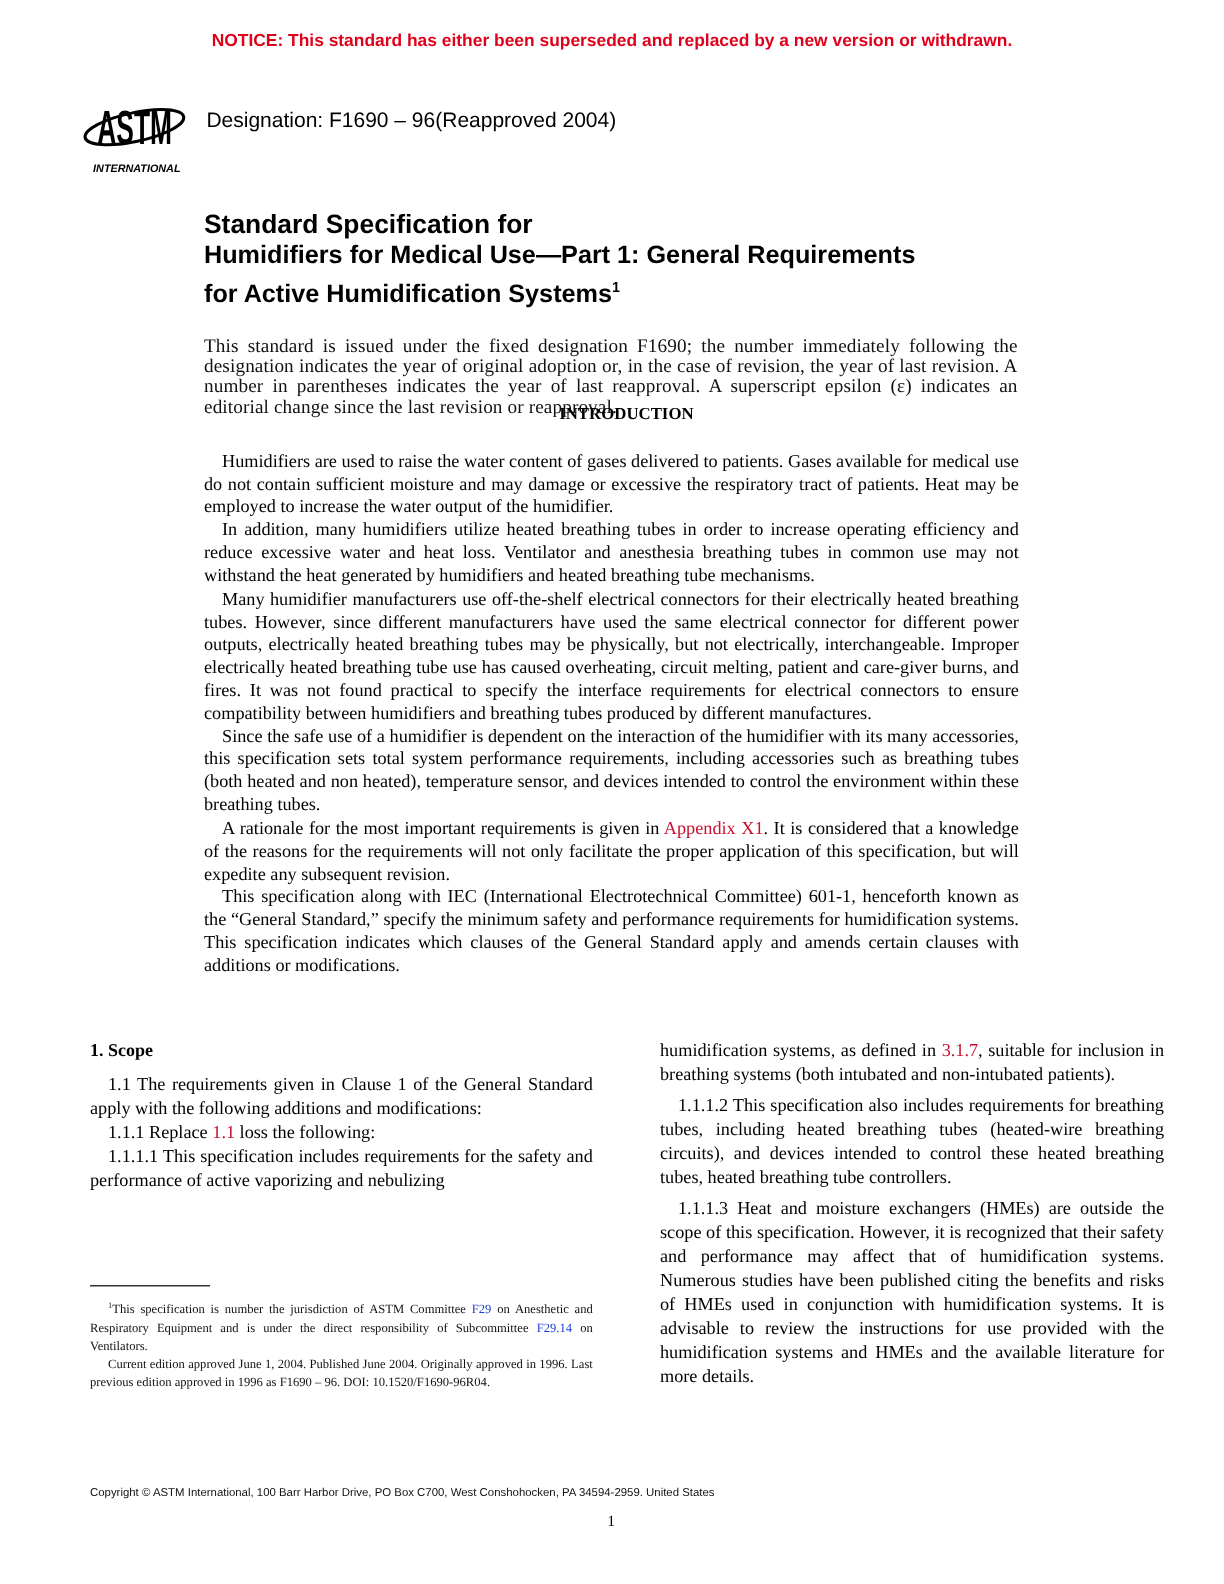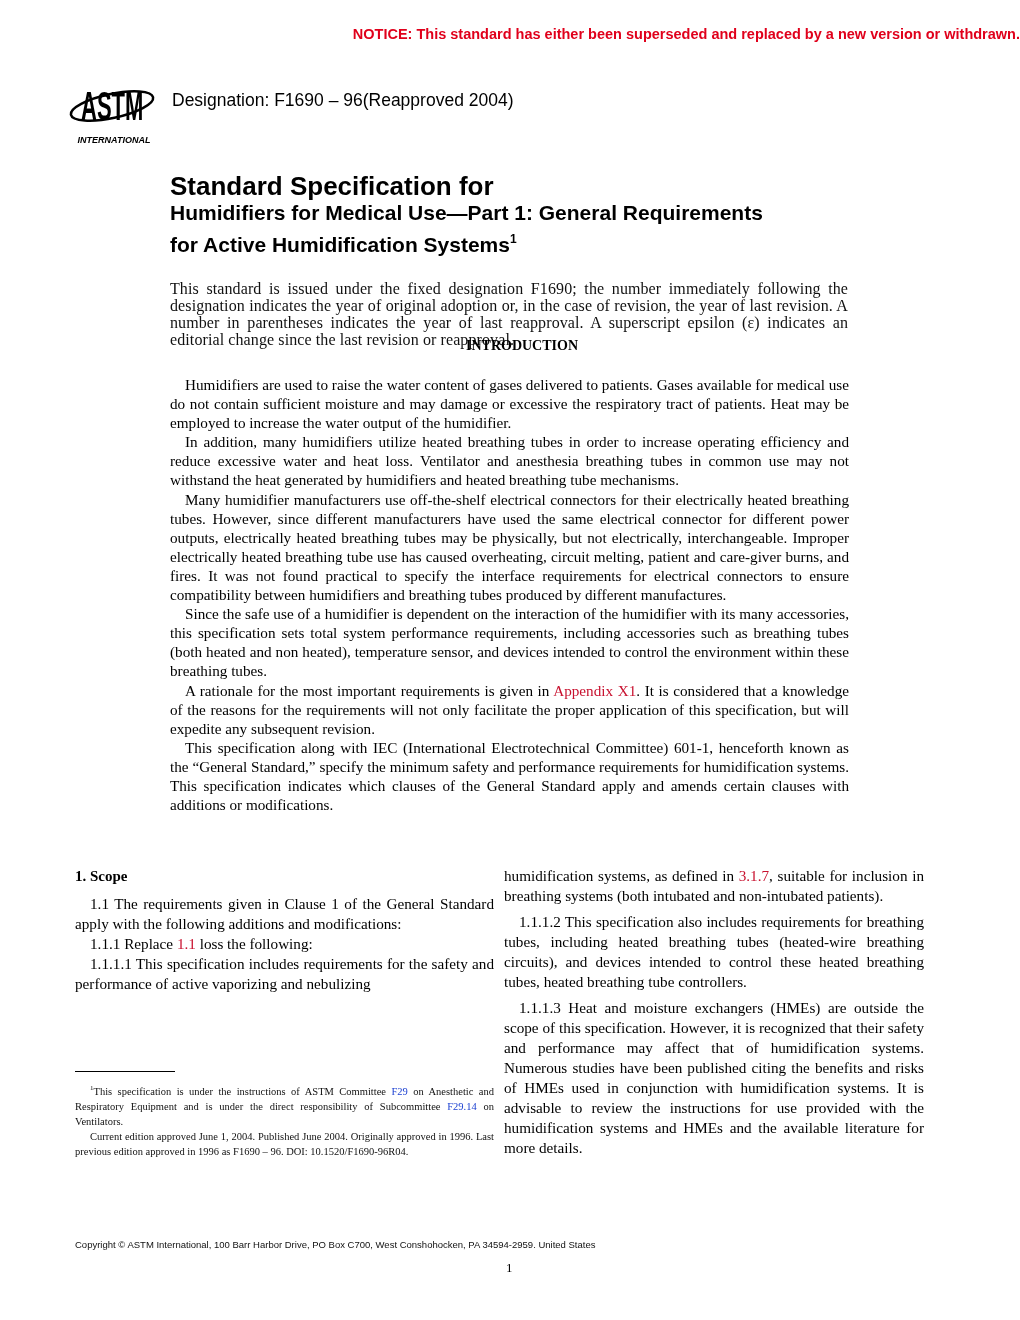--- a/index.html
+++ b/index.html
@@ -1,42 +1,42 @@
 <!DOCTYPE html>
 <html><head>
 <meta charset="utf-8">
 <style>
   html, body { margin: 0; padding: 0; background: #ffffff; }
   body { width: 1020px; height: 1320px; position: relative; overflow: hidden; color: #000; }
   .sans { font-family: "Liberation Sans", "DejaVu Sans", sans-serif; }
   .serif { font-family: "Liberation Serif", "DejaVu Serif", serif; }
 
-  .notice { position: absolute; left: 0; top: 26px; width: 1020px; text-align: right;
+  .notice { position: absolute; left: 0; top: 26px; width: 1020px; text-align: center;
             color: #e0001b; font-weight: bold; font-size: 14.5px; line-height: 17px; }
 
   .logo { position: absolute; left: 66px; top: 76px; width: 96px; height: 70px; }
   .designation { position: absolute; left: 172px; top: 90px; font-size: 17.5px; }
 
   .title { position: absolute; left: 170px; top: 174px; font-weight: bold; }
-  .title .l1 { font-size: 26px; line-height: 25px; display: block; }
+  .title .l1 { font-size: 22px; line-height: 25px; display: block; }
   .title .l2 { font-size: 21px; line-height: 27px; display: block; }
   .title sup { font-size: 12px; vertical-align: 9px; }
 
   .issued { position: absolute; left: 170px; top: 256px; width: 678px; font-size: 16px; line-height: 17px;
             text-align: justify; color: #111; letter-spacing: 0.1px; margin-top: 24px; }
 
   .intro-head { position: absolute; left: 12px; top: 338px; width: 1020px; text-align: center; font-weight: bold; font-size: 14px; }
 
   .intro { position: absolute; left: 170px; top: 375px; width: 679px; font-size: 15.2px; line-height: 19.1px; text-align: justify; }
   .intro p { margin: 0; text-indent: 15px; }
   .link-red { color: #c8102e; }
   .link-blue { color: #1a3fd1; }
 
   .colL { position: absolute; left: 75px; top: 866px; width: 419px; font-size: 15.2px; line-height: 20px; text-align: justify; }
-  .colR { position: absolute; left: 504px; top: 866px; width: 420px; font-size: 15.2px; line-height: 20px; text-align: justify; }
+  .colR { position: absolute; left: 550px; top: 866px; width: 420px; font-size: 15.2px; line-height: 20px; text-align: justify; }
   .colL p, .colR p { margin: 0; text-indent: 15px; }
   .sec-head { text-align: center; font-weight: bold; font-size: 15px; margin-bottom: 18px !important; text-indent: 0 !important; }
   .scope-head { font-weight: bold; font-size: 15px; text-indent: 0 !important; margin-bottom: 8px !important; }
   .gap { margin-top: 6px !important; }
 
   .fn-rule { position: absolute; left: 75px; top: 1071px; width: 100px; height: 1px; background: #000; }
   .footnotes { position: absolute; left: 75px; top: 1081px; width: 419px; font-size: 10.5px; line-height: 15.2px; text-align: justify; color: #111; }
   .footnotes p { margin: 0; text-indent: 15px; }
   .footnotes sup { font-size: 7px; }
 
@@ -87,18 +87,18 @@
 </div>
 
 <div class="colR serif">
   <p style="text-indent:0"><span>humidification systems, as defined in </span><span class="link-red">3.1.7</span><span>, suitable for inclusion in breathing systems (both intubated and non-intubated patients).</span></p>
   <p class="gap">1.1.1.2 This specification also includes requirements for breathing tubes, including heated breathing tubes (heated-wire breathing circuits), and devices intended to control these heated breathing tubes, heated breathing tube controllers.</p>
   <p class="gap">1.1.1.3 Heat and moisture exchangers (HMEs) are outside the scope of this specification. However, it is recognized that their safety and performance may affect that of humidification systems. Numerous studies have been published citing the benefits and risks of HMEs used in conjunction with humidification systems. It is advisable to review the instructions for use provided with the humidification systems and HMEs and the available literature for more details.</p>
 </div>
 
 <div class="fn-rule"></div>
 <div class="footnotes serif">
-  <p><sup>1</sup><span>This specification is under the instructions of ASTM Committee </span><span class="link-blue">F29</span><span> on Anesthetic and Respiratory Equipment and is under the direct responsibility of Subcommittee </span><span class="link-blue">F29.14</span><span> on Ventilators.</span></p>
+  <p><sup>1</sup><span>This specification is number the jurisdiction of ASTM Committee </span><span class="link-blue">F29</span><span> on Anesthetic and Respiratory Equipment and is under the direct responsibility of Subcommittee </span><span class="link-blue">F29.14</span><span> on Ventilators.</span></p>
   <p>Current edition approved June 1, 2004. Published June 2004. Originally approved in 1996. Last previous edition approved in 1996 as F1690 – 96. DOI: 10.1520/F1690-96R04.</p>
 </div>
 
 <div class="copyright sans">Copyright © ASTM International, 100 Barr Harbor Drive, PO Box C700, West Conshohocken, PA 34594-2959. United States</div>
 <div class="pagenum serif">1</div>
 
 </body></html>

